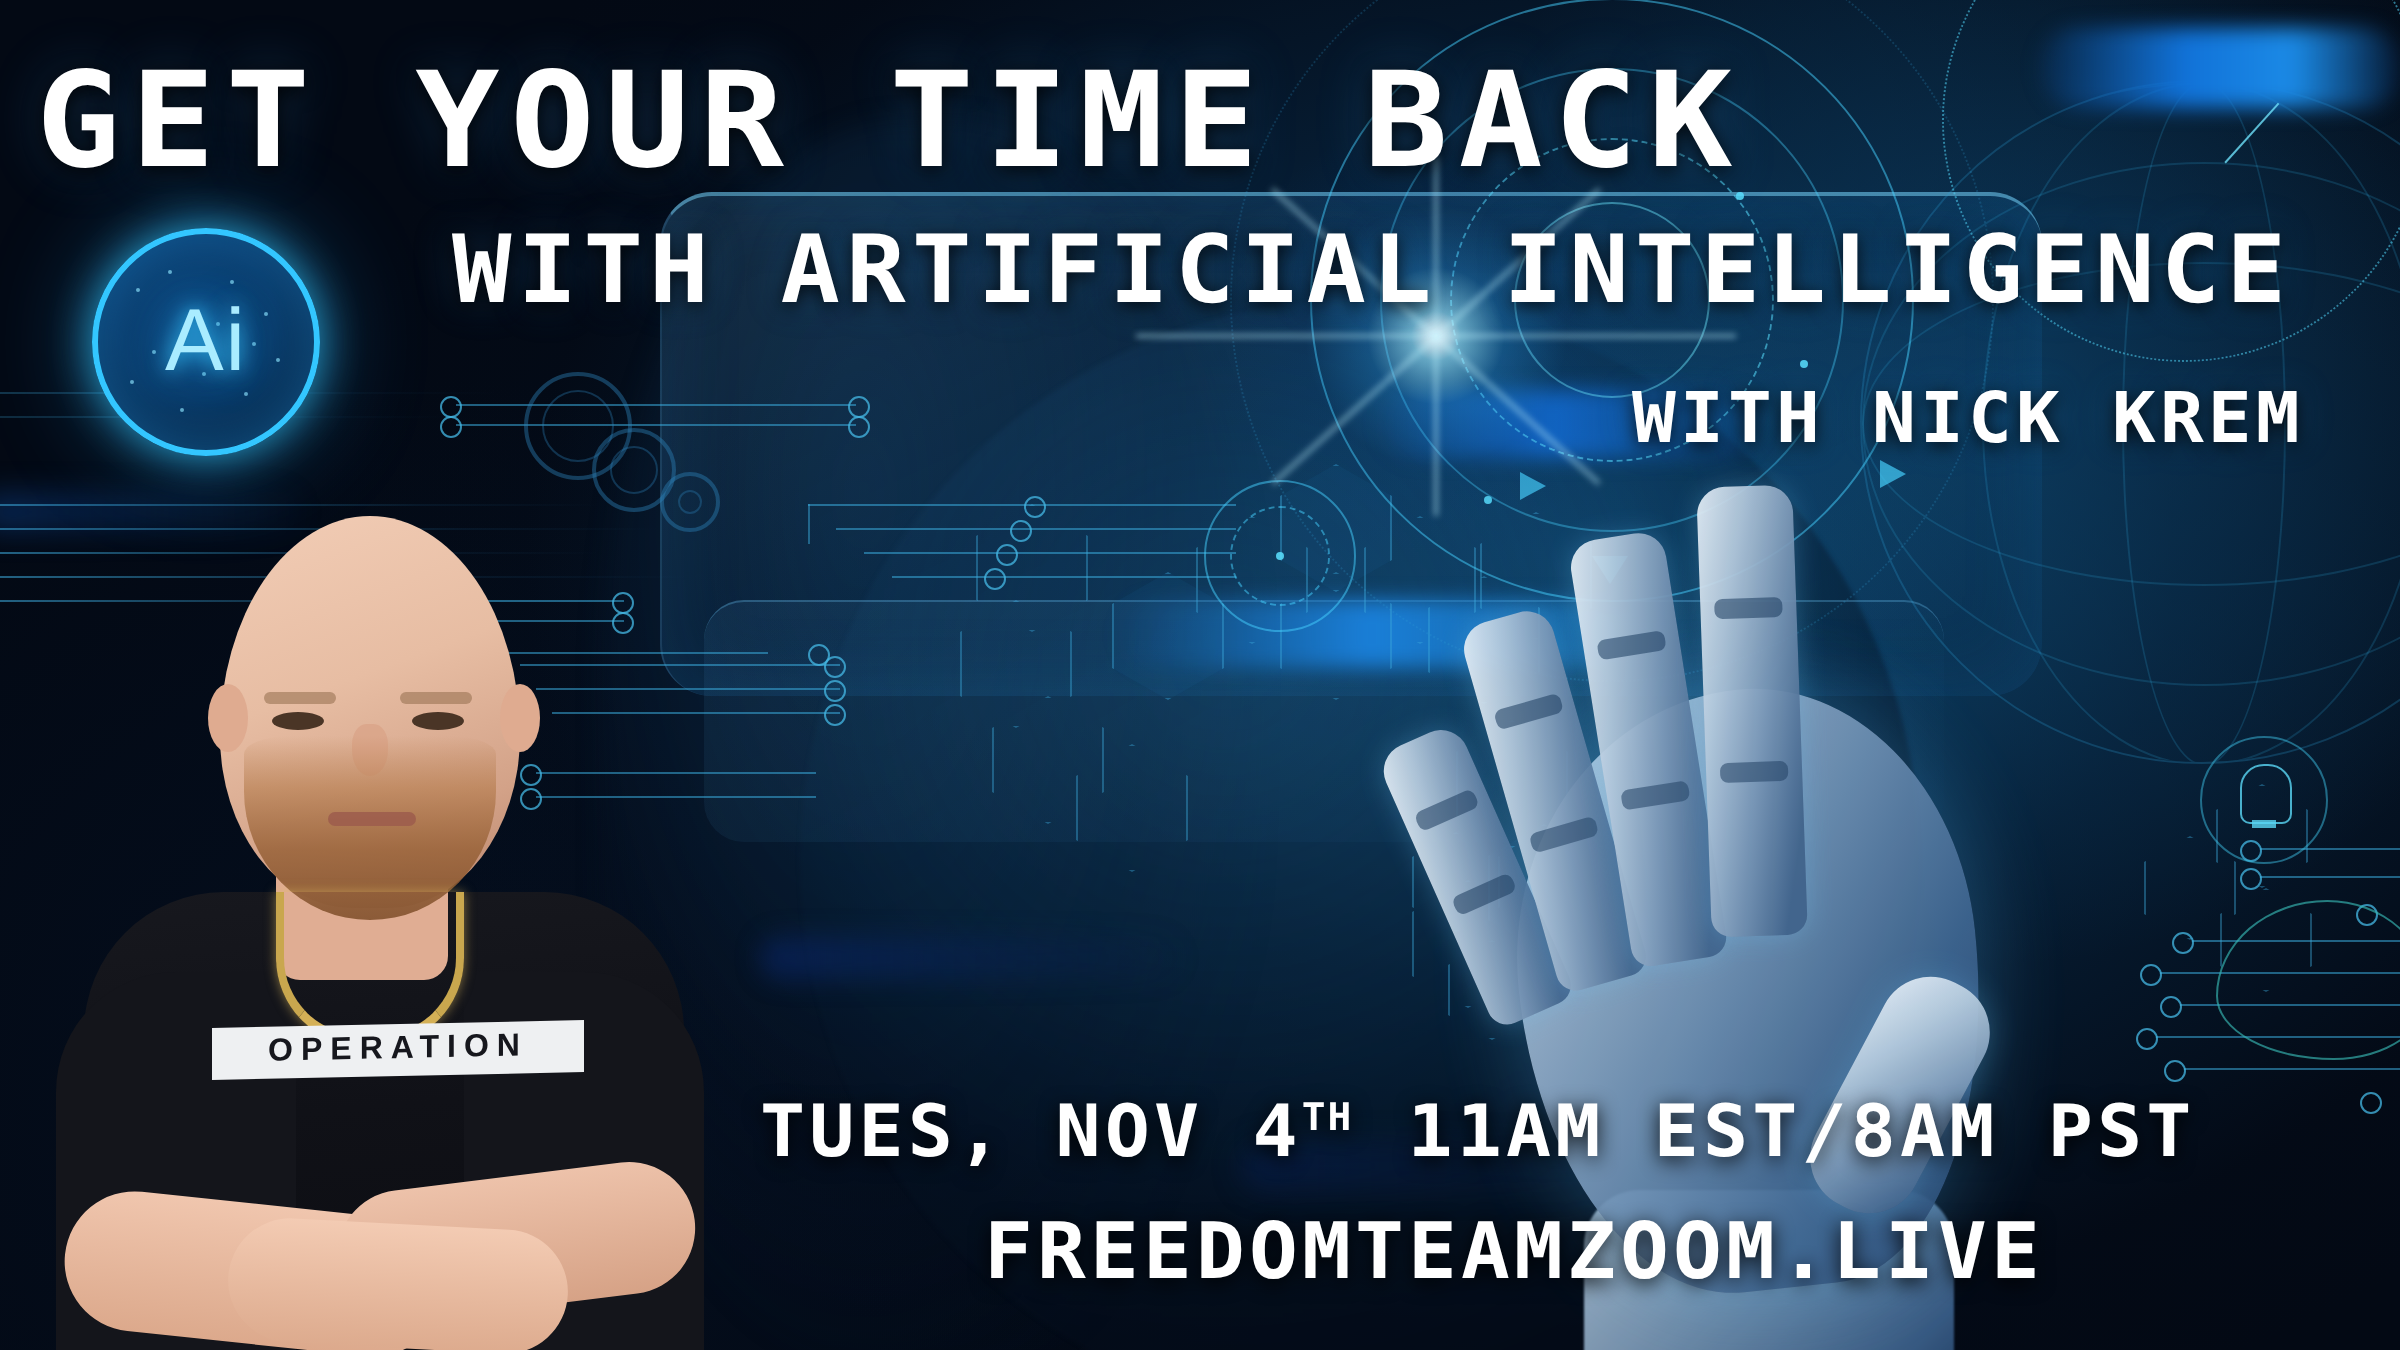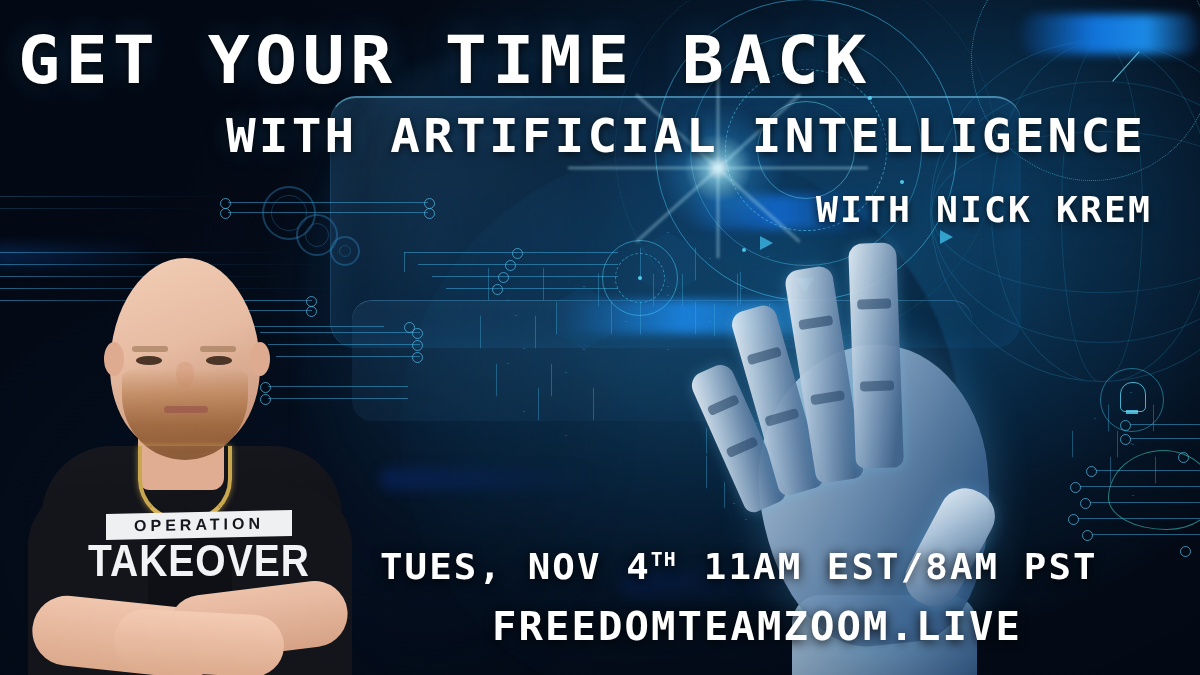--- a/index.html
+++ b/index.html
@@ -408,43 +408,57 @@
       <div class="bulb-g"></div>
       <div class="bulb-b"></div>
   </div>
   <div class="brain"></div>
 
   <div class="layer">
     <div class="ring" style="left:1092px;top:60px;width:240px;height:240px;transform:translate(-50%,-50%);border-style:dotted;border-color:rgba(80,210,245,.55);"></div>
     <div class="trace" style="left:1106px;top:66px;width:40px;transform:rotate(-48deg);background:rgba(110,225,250,.8);"></div>
   </div>
 
+  <div class="ai-badge">
+    <div class="stars">
+      <b style="left:14%;top:22%"></b>
+        <b style="left:30%;top:12%"></b>
+        <b style="left:62%;top:18%"></b>
+      <b style="left:80%;top:34%"></b>
+        <b style="left:22%;top:54%"></b>
+        <b style="left:48%;top:66%"></b>
+      <b style="left:70%;top:76%"></b>
+        <b style="left:36%;top:84%"></b>
+        <b style="left:86%;top:58%"></b>
+      <b style="left:10%;top:70%"></b>
+        <b style="left:55%;top:40%"></b>
+        <b style="left:74%;top:50%"></b>
+    </div>
+    <div class="ai-text">Ai</div>
+  </div>
 
   <div class="photo">
     <div class="ph-body"></div>
     <div class="ph-shoulderL"></div>
     <div class="ph-shoulderR"></div>
     <div class="ph-neck"></div>
     <div class="ph-head"></div>
     <div class="ph-ear l"></div>
       <div class="ph-ear r"></div>
     <div class="ph-brow" style="left:114px;top:96px;"></div>
     <div class="ph-brow" style="left:182px;top:96px;"></div>
     <div class="ph-eye" style="left:118px;top:106px;"></div>
     <div class="ph-eye" style="left:188px;top:106px;"></div>
     <div class="ph-nose"></div>
     <div class="ph-beard"></div>
     <div class="ph-mouth"></div>
     <div class="ph-chain"></div>
     <div class="shirt-op">
       <span>OPERATION</span>
     </div>
-    <div class="shirt-to">
-      <span>TAKEOVER</span>
-    </div>
     <div class="ph-armL"></div>
     <div class="ph-armR"></div>
     <div class="ph-fore"></div>
   </div>
 
   <div class="techno t-h1">GET YOUR TIME BACK</div>
   <div class="techno t-h2">WITH ARTIFICIAL INTELLIGENCE</div>
   <div class="techno t-h3">WITH NICK KREM</div>
 
   <div class="techno t-date">

